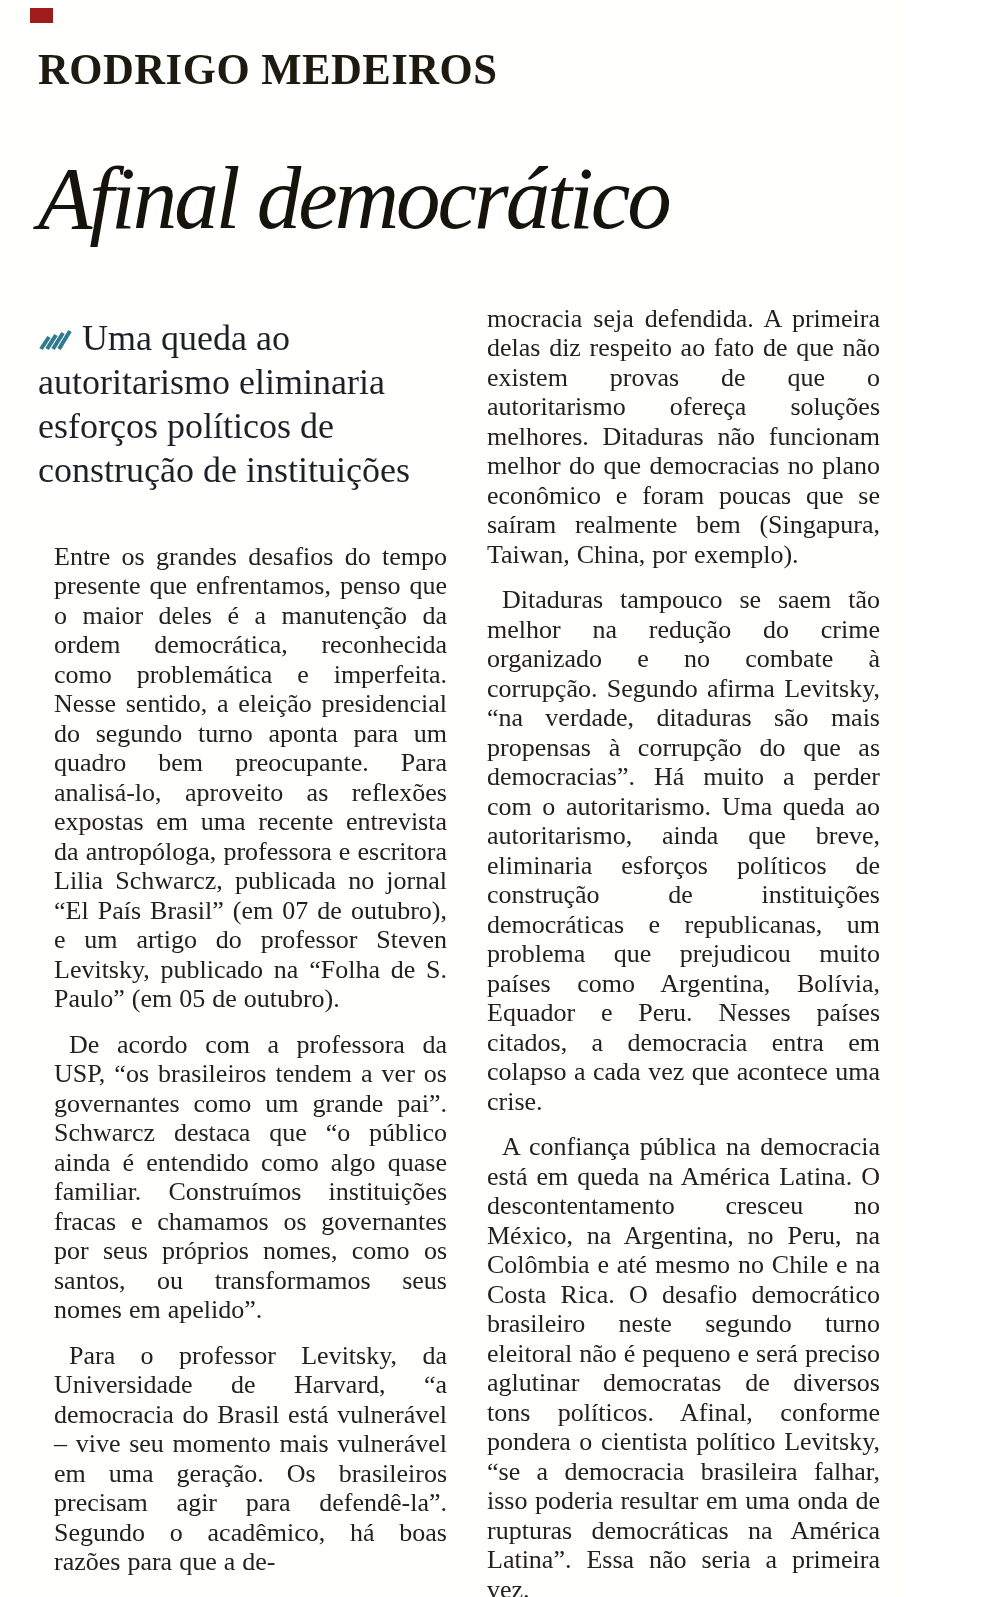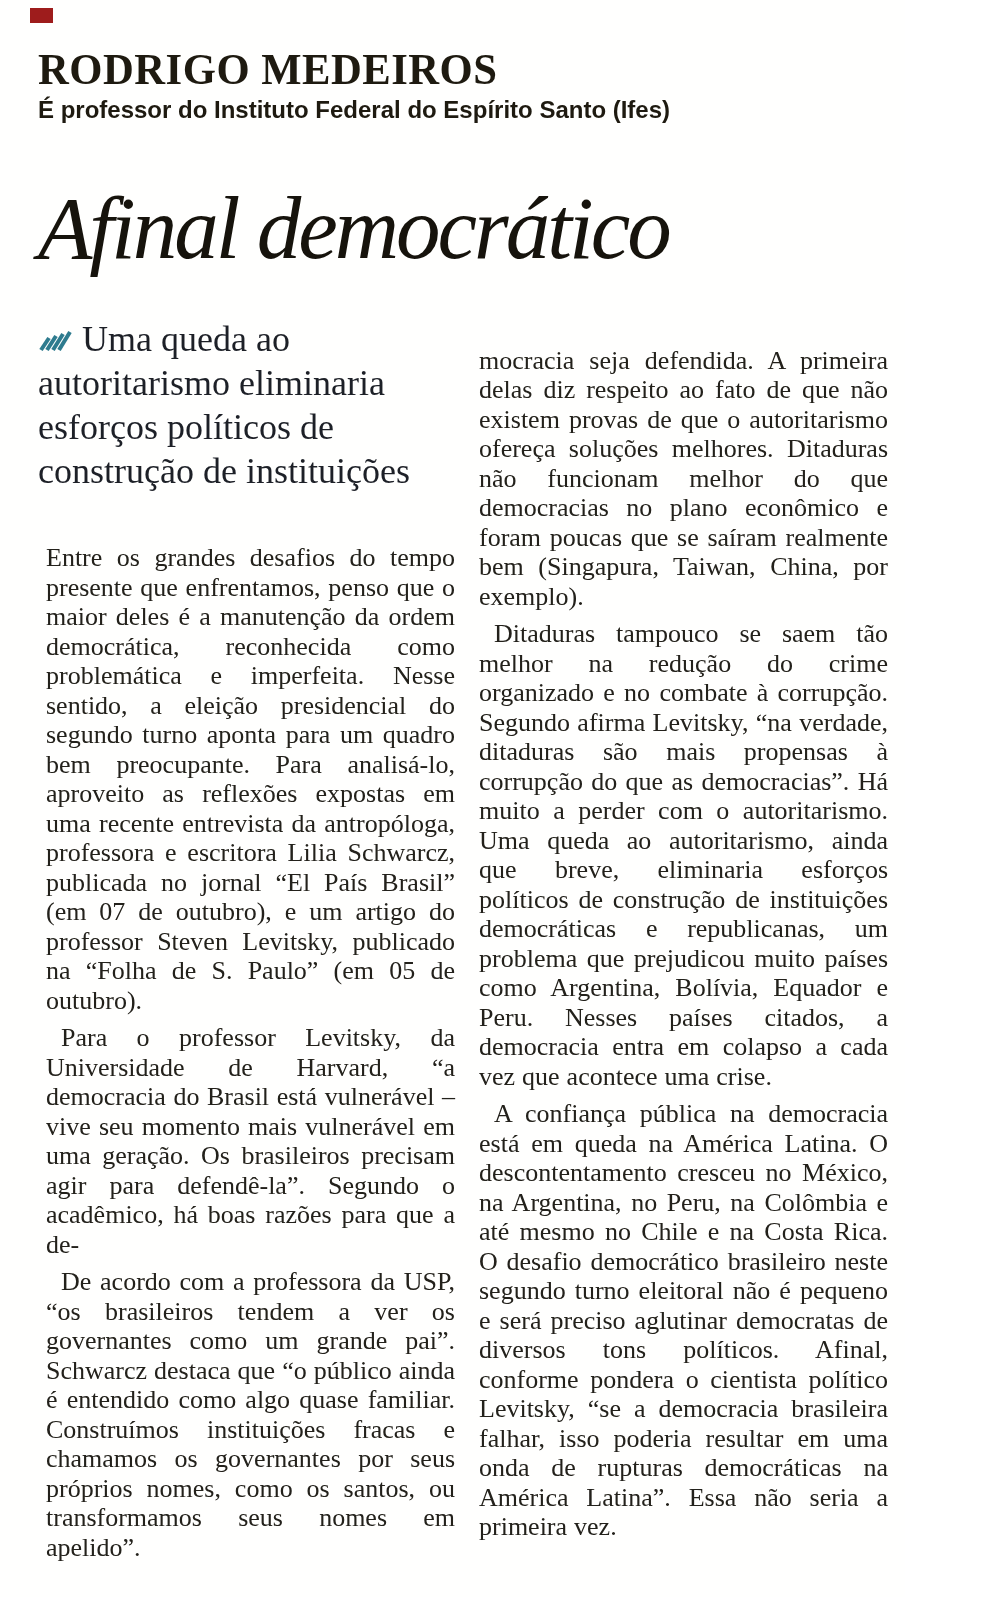--- a/index.html
+++ b/index.html
@@ -71,21 +71,21 @@
     margin-bottom: 50px;
   }
   .hatch-icon {
     display: inline-block;
     vertical-align: baseline;
     margin-right: 10px;
     position: relative;
     top: 1px;
   }
   .col p {
-    margin: 8px;
+    margin: 16px;
     font-size: 26px;
     line-height: 29.5px;
     text-align: justify;
     hyphens: auto;
     -webkit-hyphens: auto;
     word-spacing: 0.5px;
     color: #23211b;
   }
   .col p + p { text-indent: 15px; }
 </style>
@@ -93,41 +93,40 @@
 <body>
 
 <div class="page">
 
   <div class="section-marker" style="background: rgb(158, 28, 28);"></div>
 
   <div class="content">
 
     <h1 class="author-name">RODRIGO MEDEIROS</h1>
 
-    <div class="author-byline">É professor do Instituto Federal do Espírito Santo (Ifes)</div>
 
     <h2 class="headline">Afinal democrático</h2>
 
     <div class="columns">
 
       <div class="col">
         <div class="standfirst">
           <svg class="hatch-icon" width="34" height="26" viewBox="0 0 34 26" aria-hidden="true">
             <g class="hatch-strokes" stroke="#2e7b8e" stroke-width="4" fill="none">
               <line x1="3" y1="24" x2="11" y2="12"></line>
               <line x1="9" y1="24" x2="18" y2="10"></line>
               <line x1="15" y1="24" x2="25" y2="8"></line>
               <line x1="21" y1="24" x2="32" y2="6"></line>
             </g>
           </svg><span>Uma queda ao autoritarismo eliminaria esforços políticos de construção de instituições</span>
         </div>
 
       <p>Entre os grandes desafios do tempo presente que enfrentamos, penso que o maior deles é a manutenção da ordem democrática, reconhecida como problemática e imperfeita. Nesse sentido, a eleição presidencial do segundo turno aponta para um quadro bem preocupante. Para analisá-lo, aproveito as reflexões expostas em uma recente entrevista da antropóloga, professora e escritora Lilia Schwarcz, publicada no jornal “El País Brasil” (em 07 de outubro), e um artigo do professor Steven Levitsky, publicado na “Folha de S. Paulo” (em 05 de outubro).</p>
+          <p>De acordo com a professora da USP, “os brasileiros tendem a ver os governantes como um grande pai”. Schwarcz destaca que “o público ainda é entendido como algo quase familiar. Construímos instituições fracas e chamamos os governantes por seus próprios nomes, como os santos, ou transformamos seus nomes em apelido”.</p>
           <p>Para o professor Levitsky, da Universidade de Harvard, “a democracia do Brasil está vulnerável – vive seu momento mais vulnerável em uma geração. Os brasileiros precisam agir para defendê-la”. Segundo o acadêmico, há boas razões para que a de-</p>
-          <p>De acordo com a professora da USP, “os brasileiros tendem a ver os governantes como um grande pai”. Schwarcz destaca que “o público ainda é entendido como algo quase familiar. Construímos instituições fracas e chamamos os governantes por seus próprios nomes, como os santos, ou transformamos seus nomes em apelido”.</p>
         </div>
 
       <div class="col">
 
       <p>mocracia seja defendida. A primeira delas diz respeito ao fato de que não existem provas de que o autoritarismo ofereça soluções melhores. Ditaduras não funcionam melhor do que democracias no plano econômico e foram poucas que se saíram realmente bem (Singapura, Taiwan, China, por exemplo).</p>
           <p>Ditaduras tampouco se saem tão melhor na redução do crime organizado e no combate à corrupção. Segundo afirma Levitsky, “na verdade, ditaduras são mais propensas à corrupção do que as democracias”. Há muito a perder com o autoritarismo. Uma queda ao autoritarismo, ainda que breve, eliminaria esforços políticos de construção de instituições democráticas e republicanas, um problema que prejudicou muito países como Argentina, Bolívia, Equador e Peru. Nesses países citados, a democracia entra em colapso a cada vez que acontece uma crise.</p>
           <p>A confiança pública na democracia está em queda na América Latina. O descontentamento cresceu no México, na Argentina, no Peru, na Colômbia e até mesmo no Chile e na Costa Rica. O desafio democrático brasileiro neste segundo turno eleitoral não é pequeno e será preciso aglutinar democratas de diversos tons políticos. Afinal, conforme pondera o cientista político Levitsky, “se a democracia brasileira falhar, isso poderia resultar em uma onda de rupturas democráticas na América Latina”. Essa não seria a primeira vez.</p>
         </div>
 
     </div>

